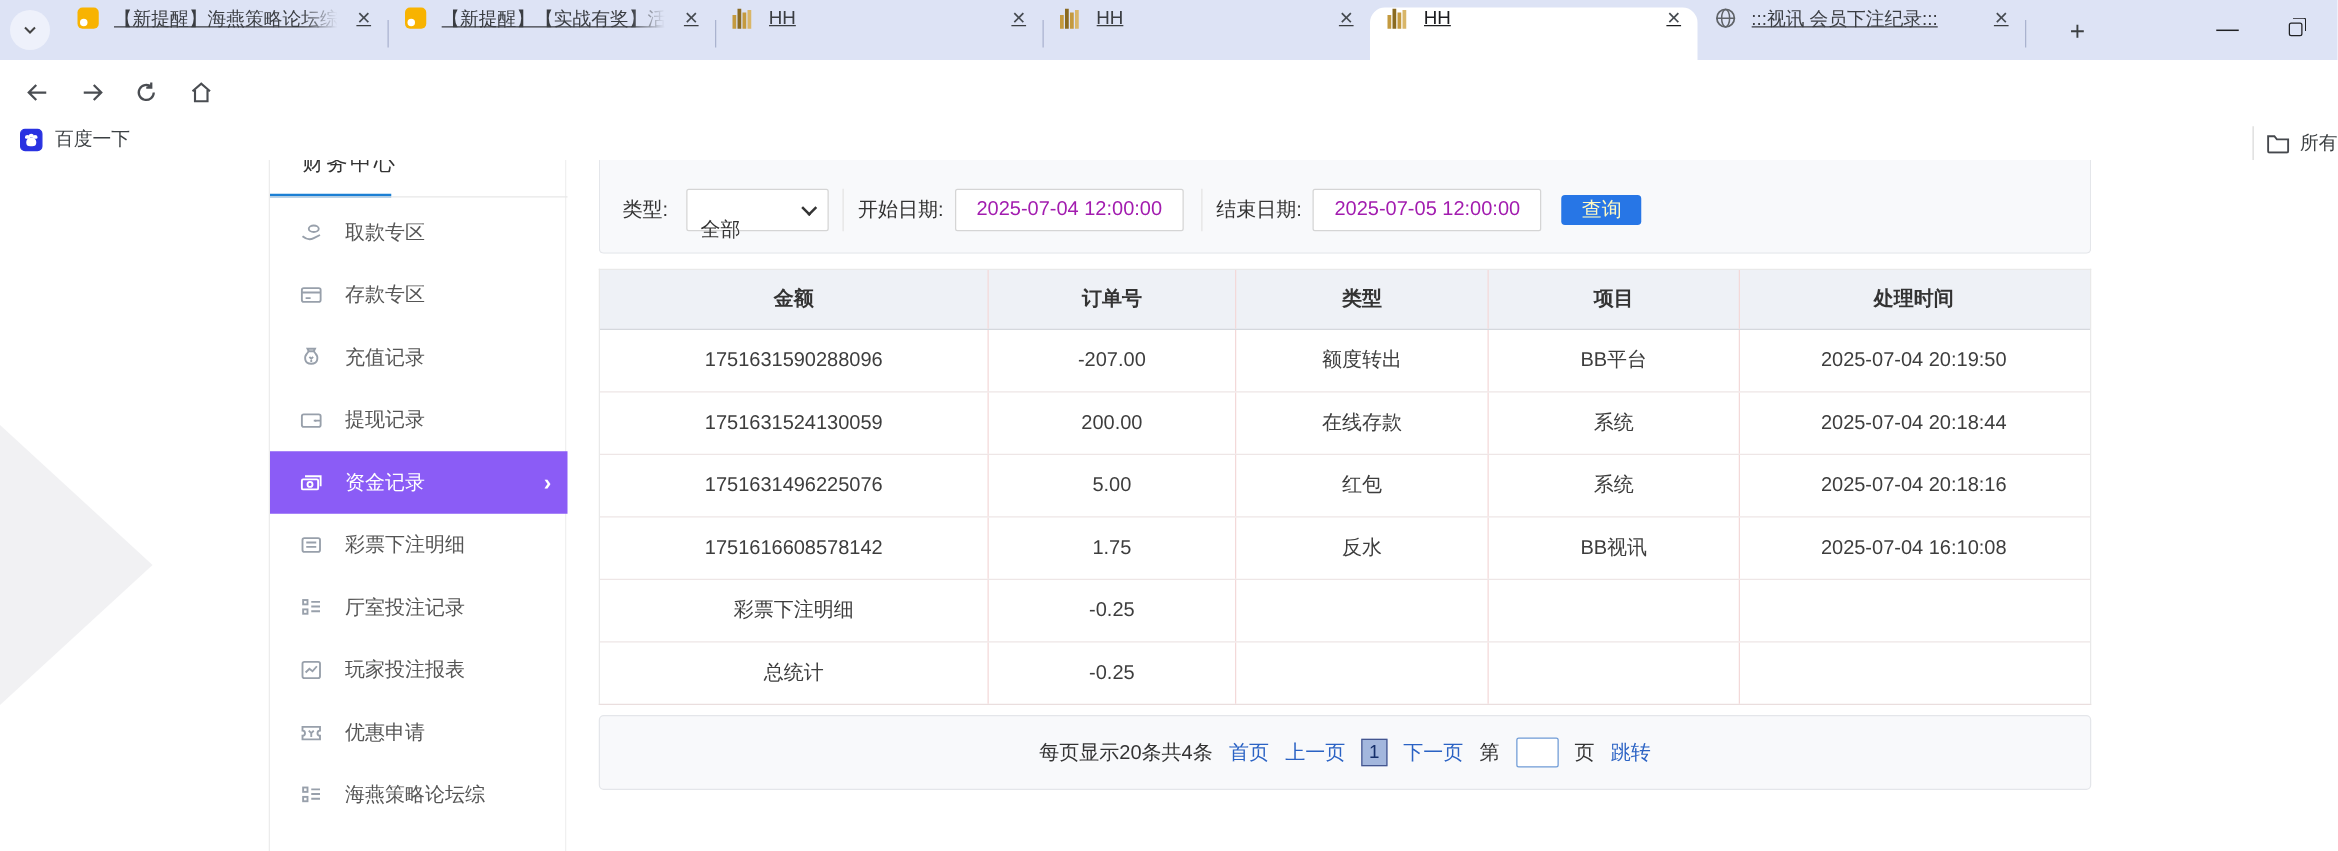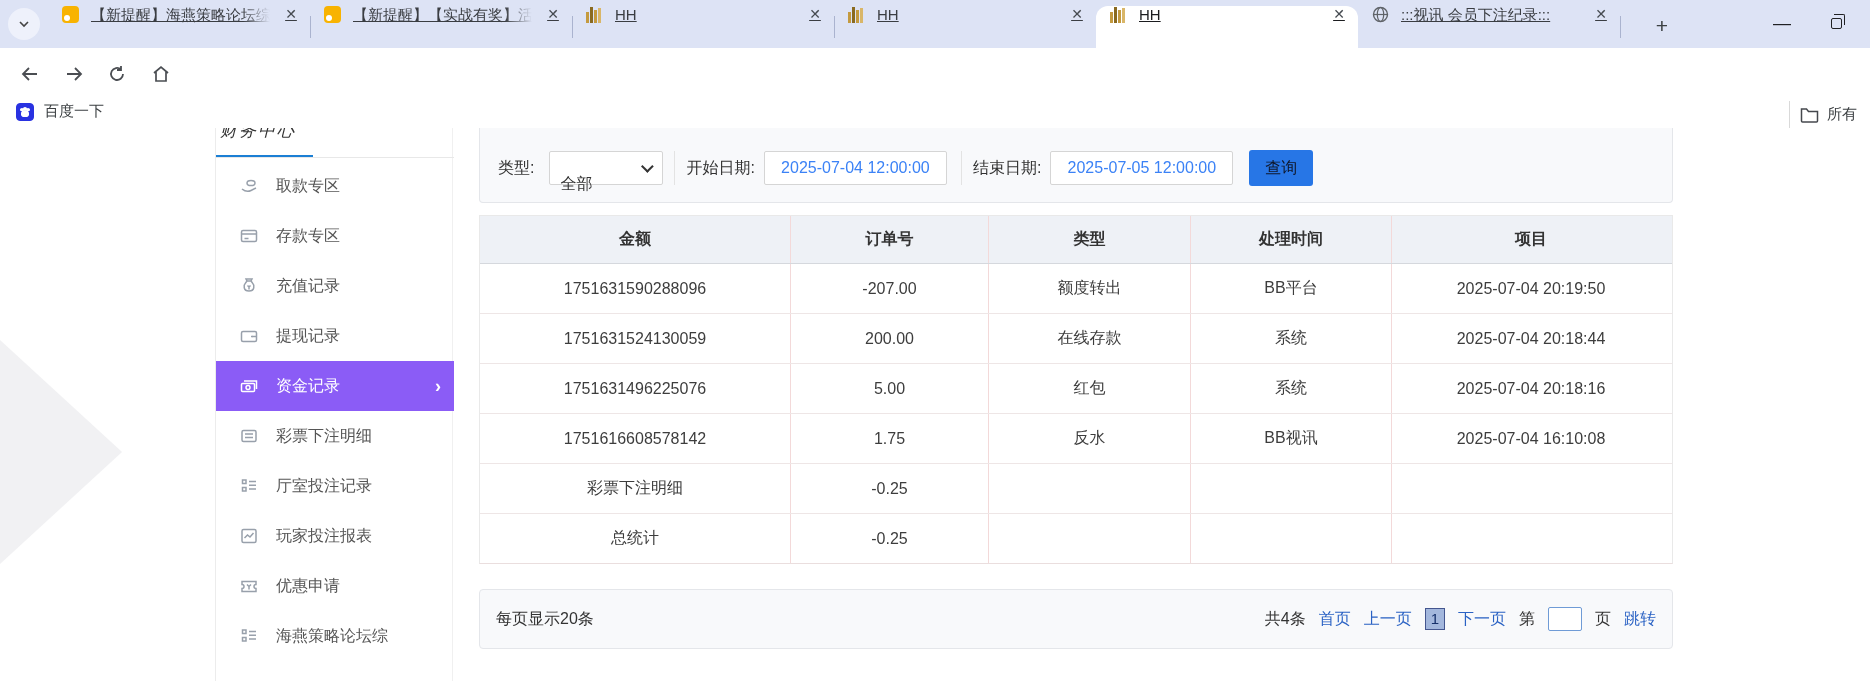--- a/index.html
+++ b/index.html
@@ -52,33 +52,33 @@
   #avatar svg { display:block; margin:4px auto 0; }
 
   
   #bookbar { position:absolute; left:0; top:101px; width:1870px; height:27px; background:#fff; }
   #bm-baidu { position:absolute; left:16px; top:1px; display:flex; align-items:center; gap:10px;
     font-size:15px; color:#3c4043; }
   .baidu-ic { width:18px; height:18px; border-radius:4px; background:#2932e1; border:1px solid #2932e1; position:relative; }
   .baidu-ic::after { content:""; position:absolute; left:4px; top:6px; width:8px; height:7px;
     background:#fff; border-radius:50% 50% 40% 40%; box-shadow:-3px -4px 0 -2px #fff, 3px -4px 0 -2px #fff, 0 -5px 0 -2px #fff; }
   #bm-right { position:absolute; right:0; top:0; height:27px; display:flex; align-items:center; gap:8px;
-    padding-left:10px; border-left:1px solid #d9d9d9; width:81px; overflow:hidden; }
+    padding-left:10px; border-left:1px solid #d9d9d9; width:68px; overflow:hidden; }
   #bm-right svg { flex:none; color:#45484d; }
   #bm-all-label { font-size:15px; color:#3c4043; white-space:nowrap; }
 
   
   #page { position:absolute; left:0; top:128px; width:1870px; height:553px; background:#fff; overflow:hidden; }
   #watermark { position:absolute; left:0; top:212px; width:0; height:0;
     border-top:112px solid transparent; border-bottom:112px solid transparent; border-left:122px solid #f1f1f3; }
 
   
   #sidebar { position:absolute; left:215px; top:0; width:238px; height:553px; background:#fff;
     border-left:1px solid #ececec; border-right:1px solid #f0f0f0; }
-  #side-title-clip { position:absolute; left:4px; top:0; height:23px; overflow:hidden; width:120px;font-style:italic; }
+  #side-title-clip { position:absolute; left:26px; top:0; height:23px; overflow:hidden; width:120px; }
   #side-title { font-size:17px; color:#333; margin-top:-9px; letter-spacing:2px; }
   #side-tab-underline { position:absolute; left:0; top:27px; width:97px; height:3px; background:#1b7fd4; }
   #side-tab-line { position:absolute; left:0; top:29px; width:238px; height:1px; background:#e8e8e8; }
   #side-menu { position:absolute; left:0; top:33px; width:238px; }
   .side-item { height:50px; display:flex; align-items:center; gap:18px; padding-left:24px;
     color:#555; font-size:16px; position:relative; }
   .side-item .s-icon { width:18px; height:18px; color:#98a0ab; flex:none; }
   .side-item.active { background:#8b5cf6; color:#fff; }
   .side-item.active .s-icon { color:#fff; }
   .side-item.active .chev { position:absolute; right:13px; font-size:18px; color:#fff; font-weight:bold; }
@@ -88,39 +88,39 @@
   #filter-panel { position:relative; width:1194px; height:75px; background:#f8f9fb;
     border:1px solid #e4e6ea; border-top:none; border-radius:0 0 4px 4px;
     display:flex; align-items:center; padding:6px 0 0 18px; font-size:16px; color:#333; }
   .vdiv { width:1px; height:34px; background:#e3e3e3; margin:0 11px; }
   #type-select { width:114px; height:34px; background:#fff; border:1px solid #d5d5d5; border-radius:2px;
     margin-left:15px; display:flex; align-items:center; padding:0 8px 0 10px; }
   #type-select .val { flex:1;margin-top:32px; }
   #type-select .car { width:9px; height:9px; border-left:2px solid #333; border-bottom:2px solid #333;
     transform:rotate(-45deg) translateY(-3px); }
   .date-input { width:183px; height:34px; background:#fff; border:1px solid #d5d5d5; border-radius:2px;
-    margin-left:9px; display:flex; align-items:center; justify-content:center; font-size:16px; color:#3b82f6; }
-  #query-btn { width:64px; height:36px; margin-left:16px; background:#2776e6; color:#0f172a;
+    margin-left:9px; display:flex; align-items:center; justify-content:center; font-size:16px; color:#a21caf; }
+  #query-btn { width:64px; height:24px; margin-left:16px; background:#2776e6; color:#fef9c3;
     border:none; border-radius:3px; font-size:16px; display:flex; align-items:center; justify-content:center; }
 
   
   #fund-table { margin-top:12px; width:1194px; border:1px solid #e9e9e9; border-bottom:1px solid #eadede; }
   .trow { display:grid; grid-template-columns:311px 198px 202px 201px 278px; }
   .trow.head { background:#eef1f6; border-bottom:1px solid #d5d8dd; }
   .trow.head .tcell { height:47px; font-weight:bold; color:#333; font-size:16px; }
   .tcell { display:flex; align-items:center; justify-content:center; border-right:1px solid #f3d9d9;
     font-size:16px; color:#444; }
   .tcell:last-child { border-right:none; }
   .trow.body { border-bottom:1px solid #eee6e6; }
   .trow.body:last-child { border-bottom:none; }
   .trow.body .tcell { height:49px; color:#3d3d3d; }
 
   
-  #pager { margin-top:25px; width:1194px; height:60px; background:#f8f9fb; border:1px solid #e4e6ea;
-    border-radius:4px; display:flex; align-items:center; justify-content:space-between;
+  #pager { margin-top:8px; width:1194px; height:60px; background:#f8f9fb; border:1px solid #e4e6ea;
+    border-radius:4px; display:flex; align-items:center; justify-content:center;
     padding:0 16px; font-size:16px; color:#333; }
   #pager-right { display:flex; align-items:center; gap:13px; }
   .plink { color:#2a62c4; }
   #page-current { background:#a3b7dd; border:1px solid #44568f; color:#16306b; font-size:15px;
     padding:1px 5px; line-height:18px; }
   #jump-input { width:34px; height:24px; background:#fff; border:1px solid #6f9bd6; border-radius:2px; }
 </style>
 </head>
 <body>
 
@@ -345,22 +345,22 @@
       <span>结束日期:</span>
       <div class="date-input">2025-07-05 12:00:00</div>
       <button id="query-btn">查询</button>
     </div>
 
     <div id="fund-table">
         <div class="trow head">
           <div class="tcell">金额</div>
           <div class="tcell">订单号</div>
           <div class="tcell">类型</div>
+          <div class="tcell">项目</div>
           <div class="tcell">处理时间</div>
-          <div class="tcell">项目</div>
         </div>
         <div class="trow body">
           <div class="tcell">1751631590288096</div>
           <div class="tcell">-207.00</div>
           <div class="tcell">额度转出</div>
           <div class="tcell">BB平台</div>
           <div class="tcell">2025-07-04 20:19:50</div>
         </div>
         <div class="trow body">
           <div class="tcell">1751631524130059</div>

